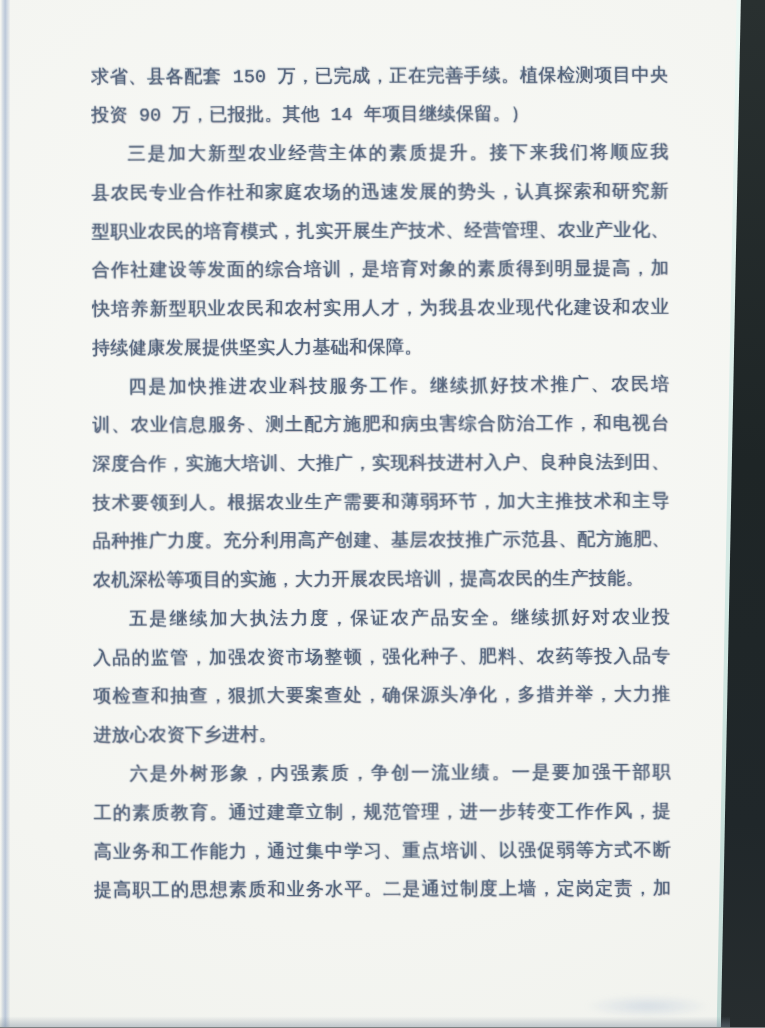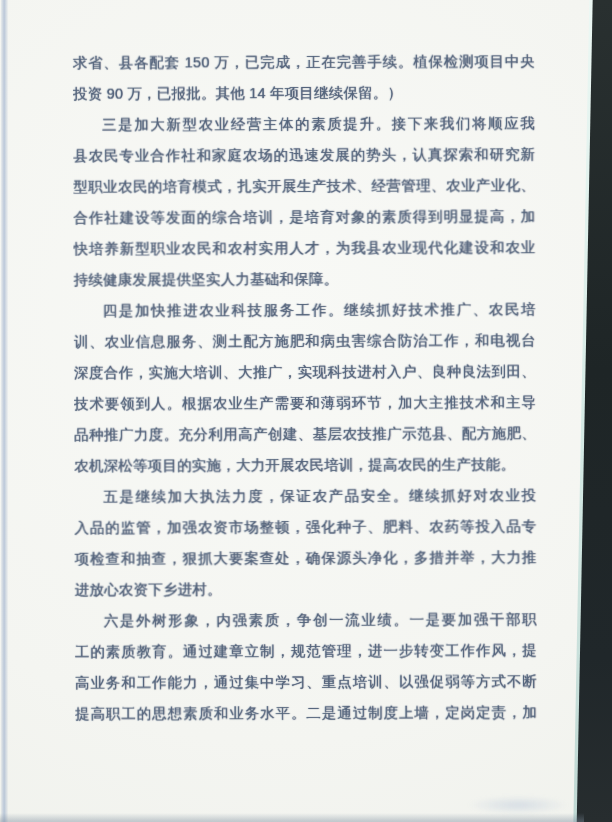--- a/index.html
+++ b/index.html
@@ -1,17 +1,17 @@
 <!DOCTYPE html>
 <html><head>
 <meta charset="utf-8">
 <style>
   html,body{margin:0;padding:0;}
   .stage{position:relative;width:612px;height:822px;overflow:hidden;background:#141a1c;
-         font-family:Liberation Sans, sans-serif;}
+         font-family:Liberation Mono, monospace;}
   .paper{position:absolute;inset:0;
          background:radial-gradient(130% 95% at 45% 38%, #f8f9f6 0%, #f4f5f1 55%, #edefe9 100%);}
   .left-edge{position:absolute;left:1px;top:0;height:100%;width:7px;
          background:linear-gradient(to right,rgba(120,145,185,0.10),rgba(125,150,190,0.48) 45%,rgba(125,150,190,0.04));
          filter:blur(0.6px);}
   .edge-highlight{position:absolute;top:0;right:0;width:42px;height:100%;
          background:linear-gradient(to bottom,#ecf8f4 0%,#d4e9e4 55%,#bfd8d3 100%);
          clip-path:polygon(46% 0,100% 0,100% 100%,8% 100%);}
   .dark-strip{position:absolute;top:0;right:0;width:42px;height:100%;
          background:linear-gradient(to bottom,#293030 0%,#1e2526 45%,#20272a 80%,#272d2f 100%);

